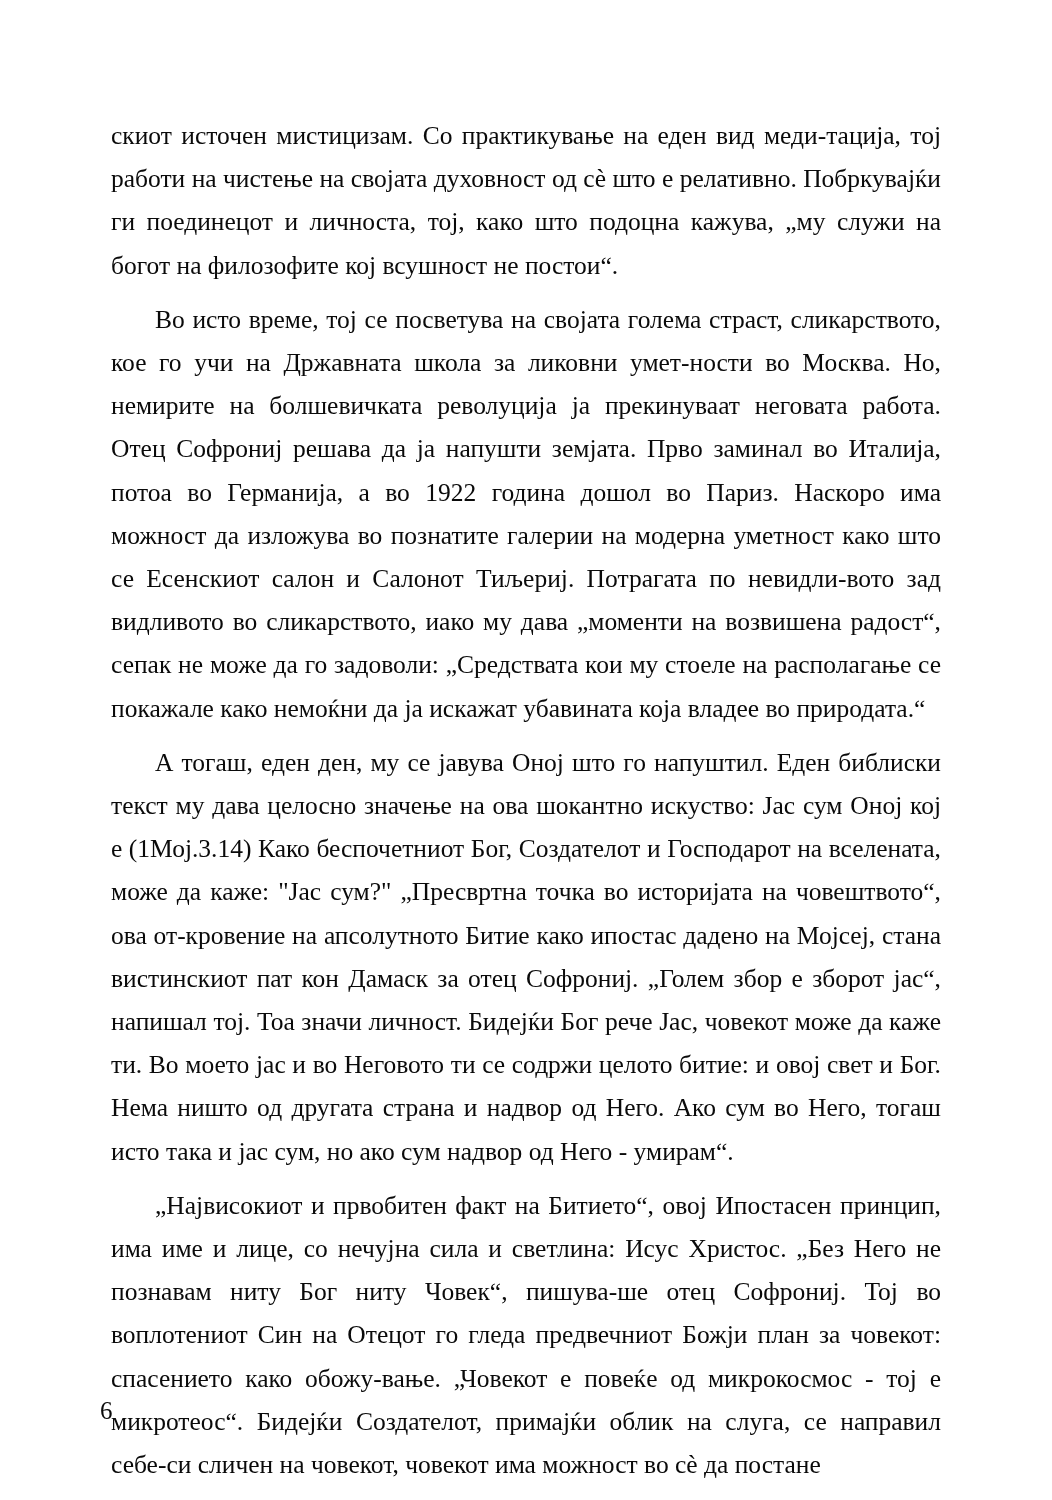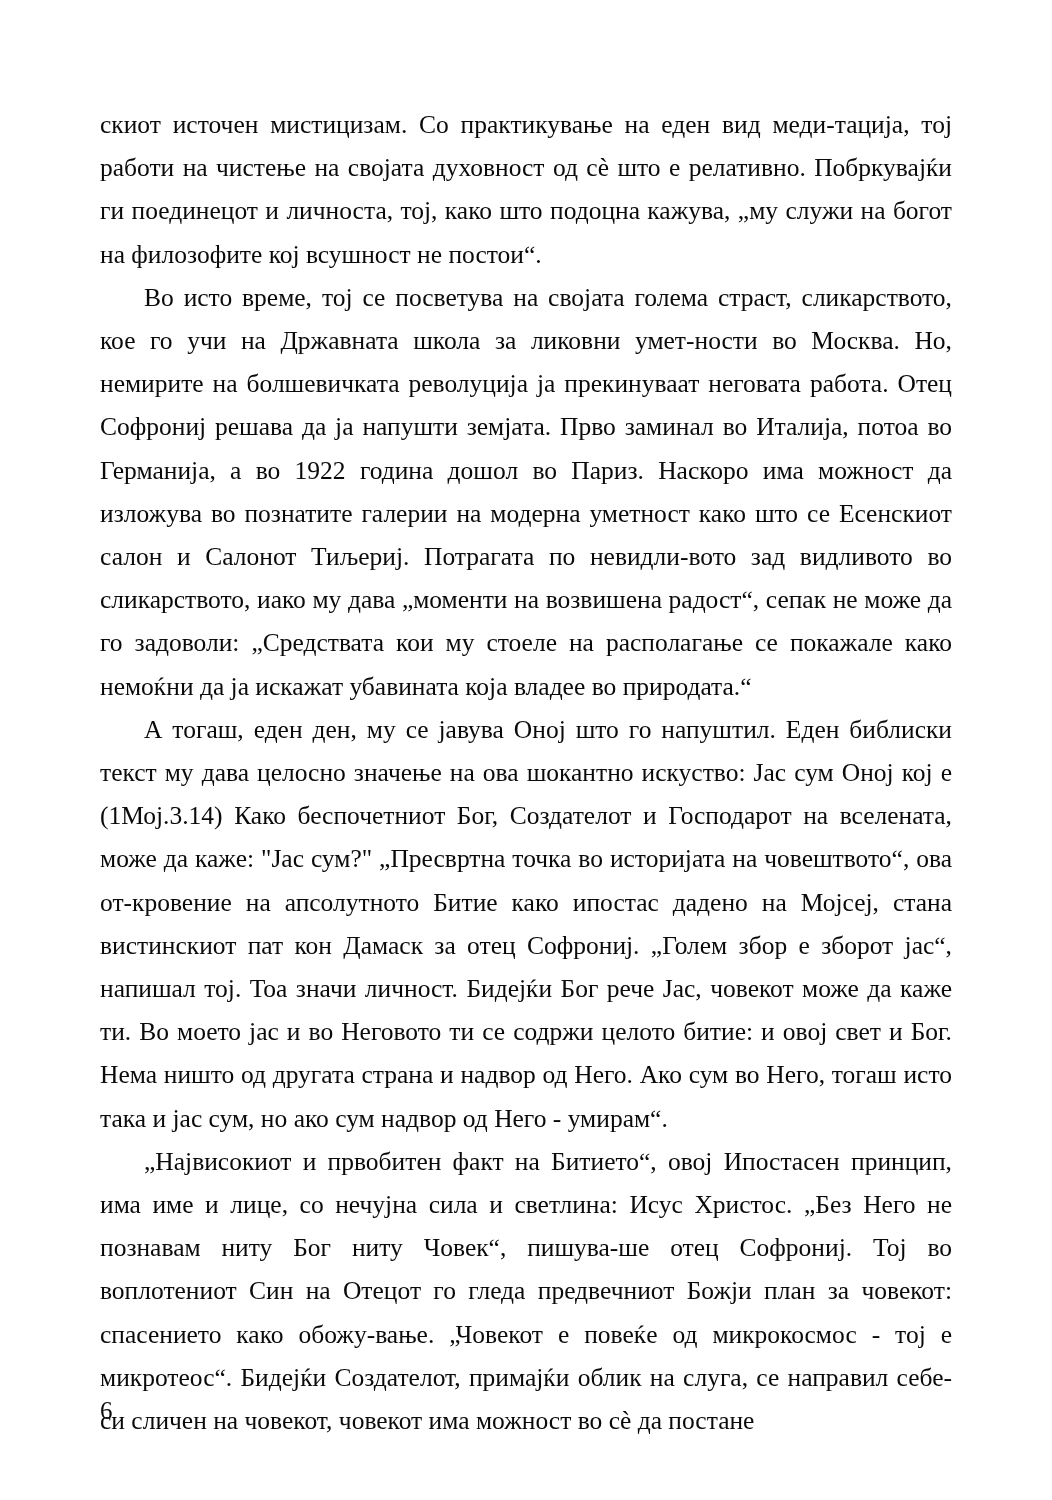--- a/index.html
+++ b/index.html
@@ -17,21 +17,21 @@
     color: #000000;
     overflow: hidden;
   }
   .text-column {
     position: absolute;
     left: 100px;
     top: 103px;
     width: 852px;
   }
   .para {
-    margin: 0;
+    margin: 11px;
     font-size: 25.5px;
     line-height: 43.2px;
     text-align: justify;
     text-justify: inter-word;
     hyphens: manual;
     color: #0a0a0a;
   }
   .para + .para {
     text-indent: 0;
   }

